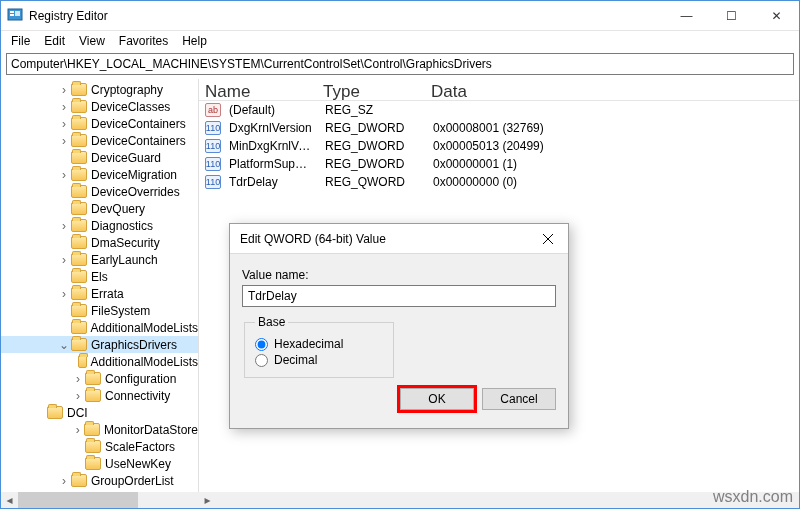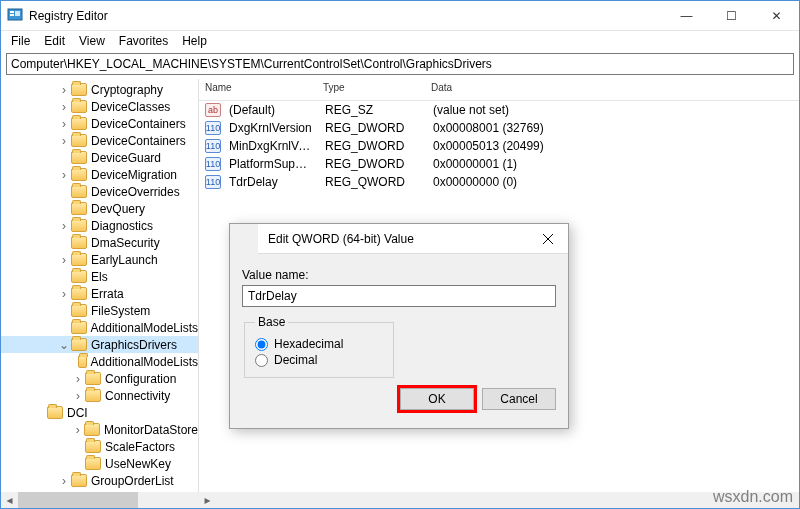--- a/index.html
+++ b/index.html
@@ -21,39 +21,39 @@
   .tree { width:198px; border-right:1px solid #e0e0e0; overflow:hidden; position:relative; padding-top:2px;}
   .tree-row { display:flex; align-items:center; height:17px; white-space:nowrap; font-size:12px; }
   .tw { display:inline-flex; width:14px; justify-content:center; color:#6a6a6a; font-size:12px; line-height:1; user-select:none;}
   .folder { width:16px; height:13px; background:linear-gradient(#ffe9a6,#f7c658); border:1px solid #d6a23a; border-radius:2px; margin-right:4px; position:relative;}
   .folder::before { content:""; position:absolute; top:-3px; left:0; width:7px; height:3px; background:#f7d573; border:1px solid #d6a23a; border-bottom:none; border-radius:2px 2px 0 0;}
   .tree-row.sel { background:#cce8ff; }
   .tree-row.sel .lbl { }
   
   .list { flex:1; position:relative; }
   .list-header { display:flex; height:22px; border-bottom:1px solid #e5e5e5; }
-  .list-header div { padding:3px 6px; font-size:10px; color:#333; border-right:1px solid transparent;}
+  .list-header div { padding:3px 6px; font-size:17px; color:#333; border-right:1px solid transparent;}
   .col-name { width:118px; }
   .col-type { width:108px; }
   .col-data { flex:1; }
   .list-body { }
   .list-row { display:flex; height:18px; align-items:center; }
   .list-row .c { padding:0 6px; overflow:hidden; text-overflow:ellipsis; white-space:nowrap;}
   .ic { width:16px; height:14px; margin-left:6px; margin-right:2px; display:inline-flex; align-items:center; justify-content:center; font-size:9px; border:1px solid #5a8bd6; background:#eaf3fd; color:#2a5db0; border-radius:2px;text-align:right;}
   .ic.str { border-color:#c97f7f; background:#fdeeee; color:#a33;}
   
   .hscroll { position:absolute; left:0; right:0; bottom:0; height:16px; background:#f0f0f0; display:flex; align-items:center;}
   .hscroll .btn { width:17px; height:16px; background:#f0f0f0; display:flex; align-items:center; justify-content:center; color:#666;}
   .hscroll .track { flex:0 0 181px; height:16px; background:#f0f0f0; position:relative;}
   .hscroll .thumb { position:absolute; left:0; top:0; height:16px; width:120px; background:#cdcdcd; }
   
   .wm { position:absolute; right:6px; bottom:2px; font-size:16px; color:#808080;}
   
   .dialog { position:absolute; left:228px; top:222px; width:340px; height:206px; background:#f0f0f0; border:1px solid #9c9c9c; box-shadow:3px 3px 12px rgba(0,0,0,0.25);}
-  .dlg-title { height:30px; background:#fff; display:flex; align-items:center; justify-content:space-between; padding-left:10px; border-bottom:1px solid #dcdcdc;margin-left:28px;}
+  .dlg-title { height:30px; background:#fff; display:flex; align-items:center; justify-content:space-between; padding-left:10px; border-bottom:1px solid #dcdcdc;}
   .dlg-close { width:40px; height:30px; display:flex; align-items:center; justify-content:center;}
   .dlg-body { padding:8px 12px 0 12px; }
   .dlg-label { font-size:12px; margin-bottom:3px; margin-top:6px;}
   .dlg-input { width:100%; height:22px; border:1px solid #7a7a7a; padding:2px 5px; font-size:12px; background:#fff;}
   .dlg-row2 { display:flex; gap:20px; margin-top:8px;}
   .dlg-col { }
   .dlg-input-sm { width:150px; height:22px; border:1px solid #0078d7; padding:2px 5px; font-size:12px; background:#fff;}
   .fieldset { border:1px solid #d0d0d0; padding:6px 10px 8px 10px; width:150px;}
   .fieldset legend { font-size:12px; padding:0 3px;}
   .radio-row { display:flex; align-items:center; gap:6px; font-size:12px; margin:2px 0;}
@@ -223,21 +223,20 @@
       <div class="list-header">
         <div class="col-name">Name</div>
         <div class="col-type">Type</div>
         <div class="col-data">Data</div>
       </div>
       <div class="list-body" id="list-body">
           <div class="list-row">
             <span class="ic str">ab</span>
             <div class="c col-name" style="width: 96px;">(Default)</div>
             <div class="c col-type">REG_SZ</div>
-            <div class="c col-data">(value not set)</div>
           </div>
           <div class="list-row">
             <span class="ic ">110</span>
             <div class="c col-name" style="width: 96px;">DxgKrnlVersion</div>
             <div class="c col-type">REG_DWORD</div>
             <div class="c col-data">0x00008001 (32769)</div>
           </div>
           <div class="list-row">
             <span class="ic ">110</span>
             <div class="c col-name" style="width: 96px;">MinDxgKrnlVersi...</div>

